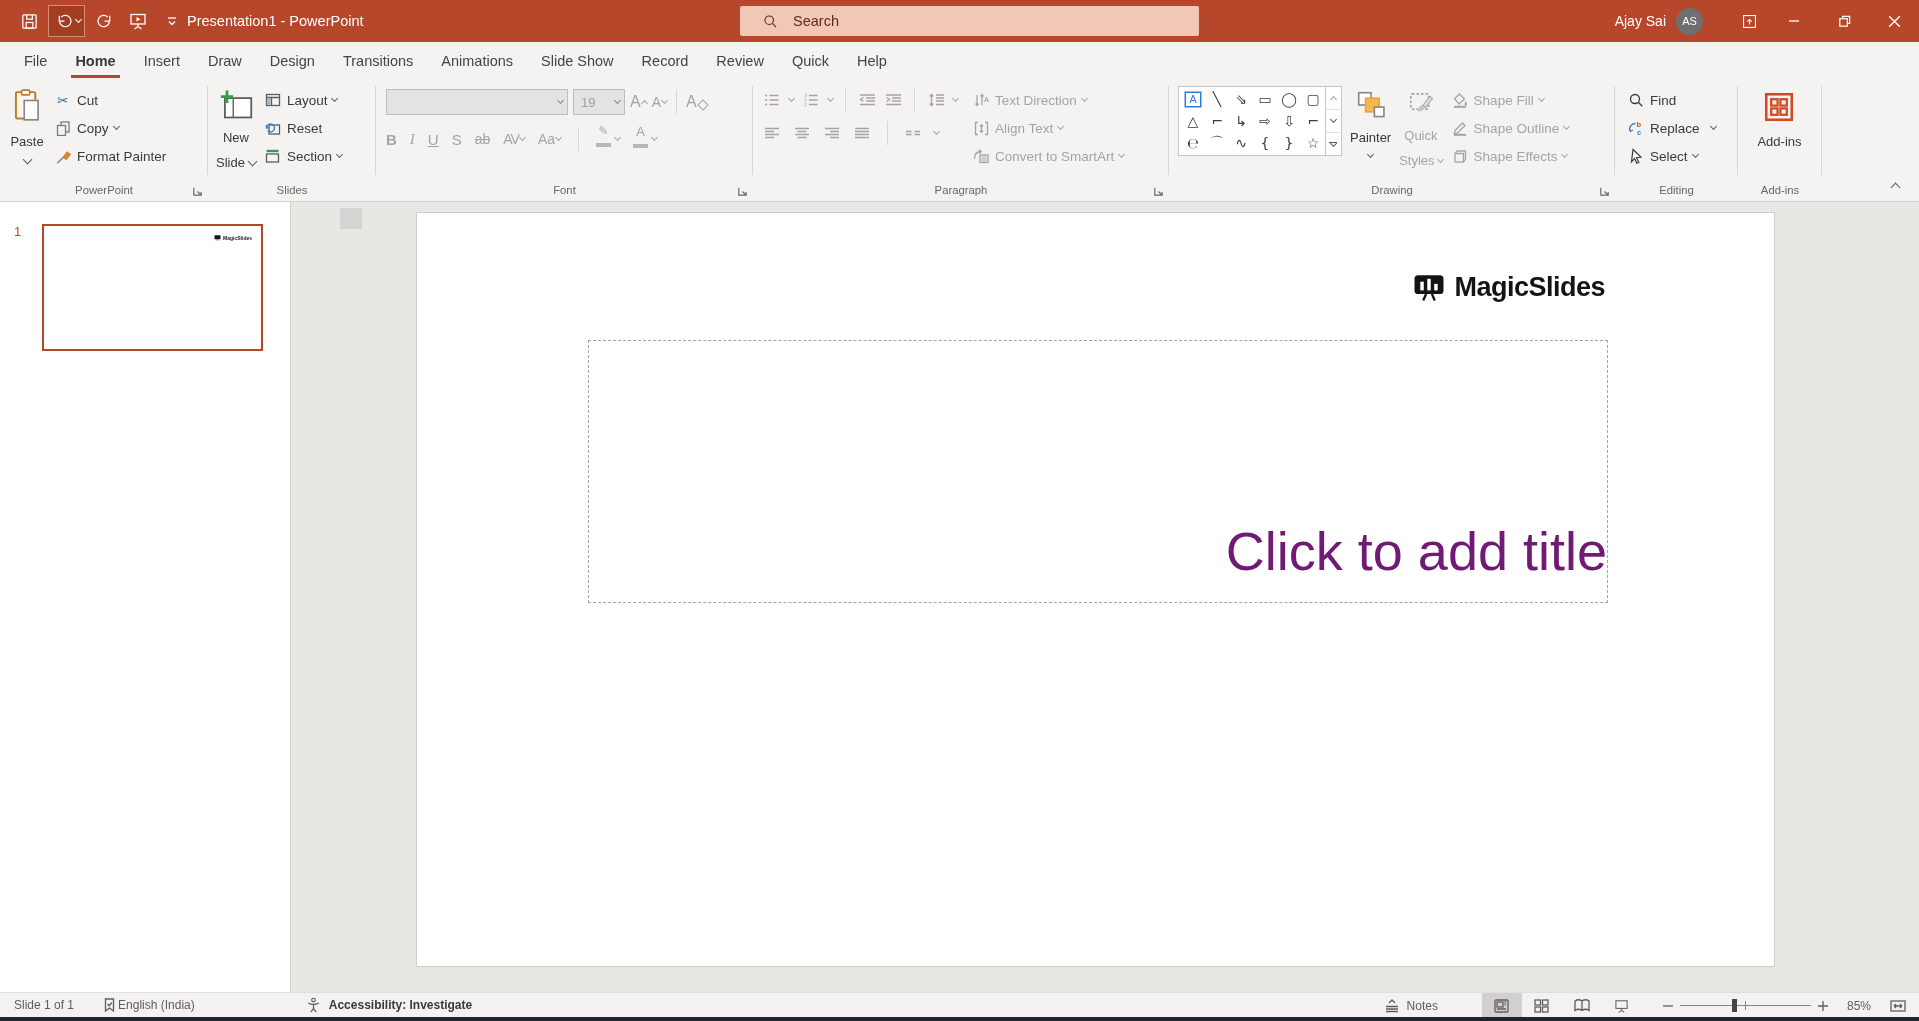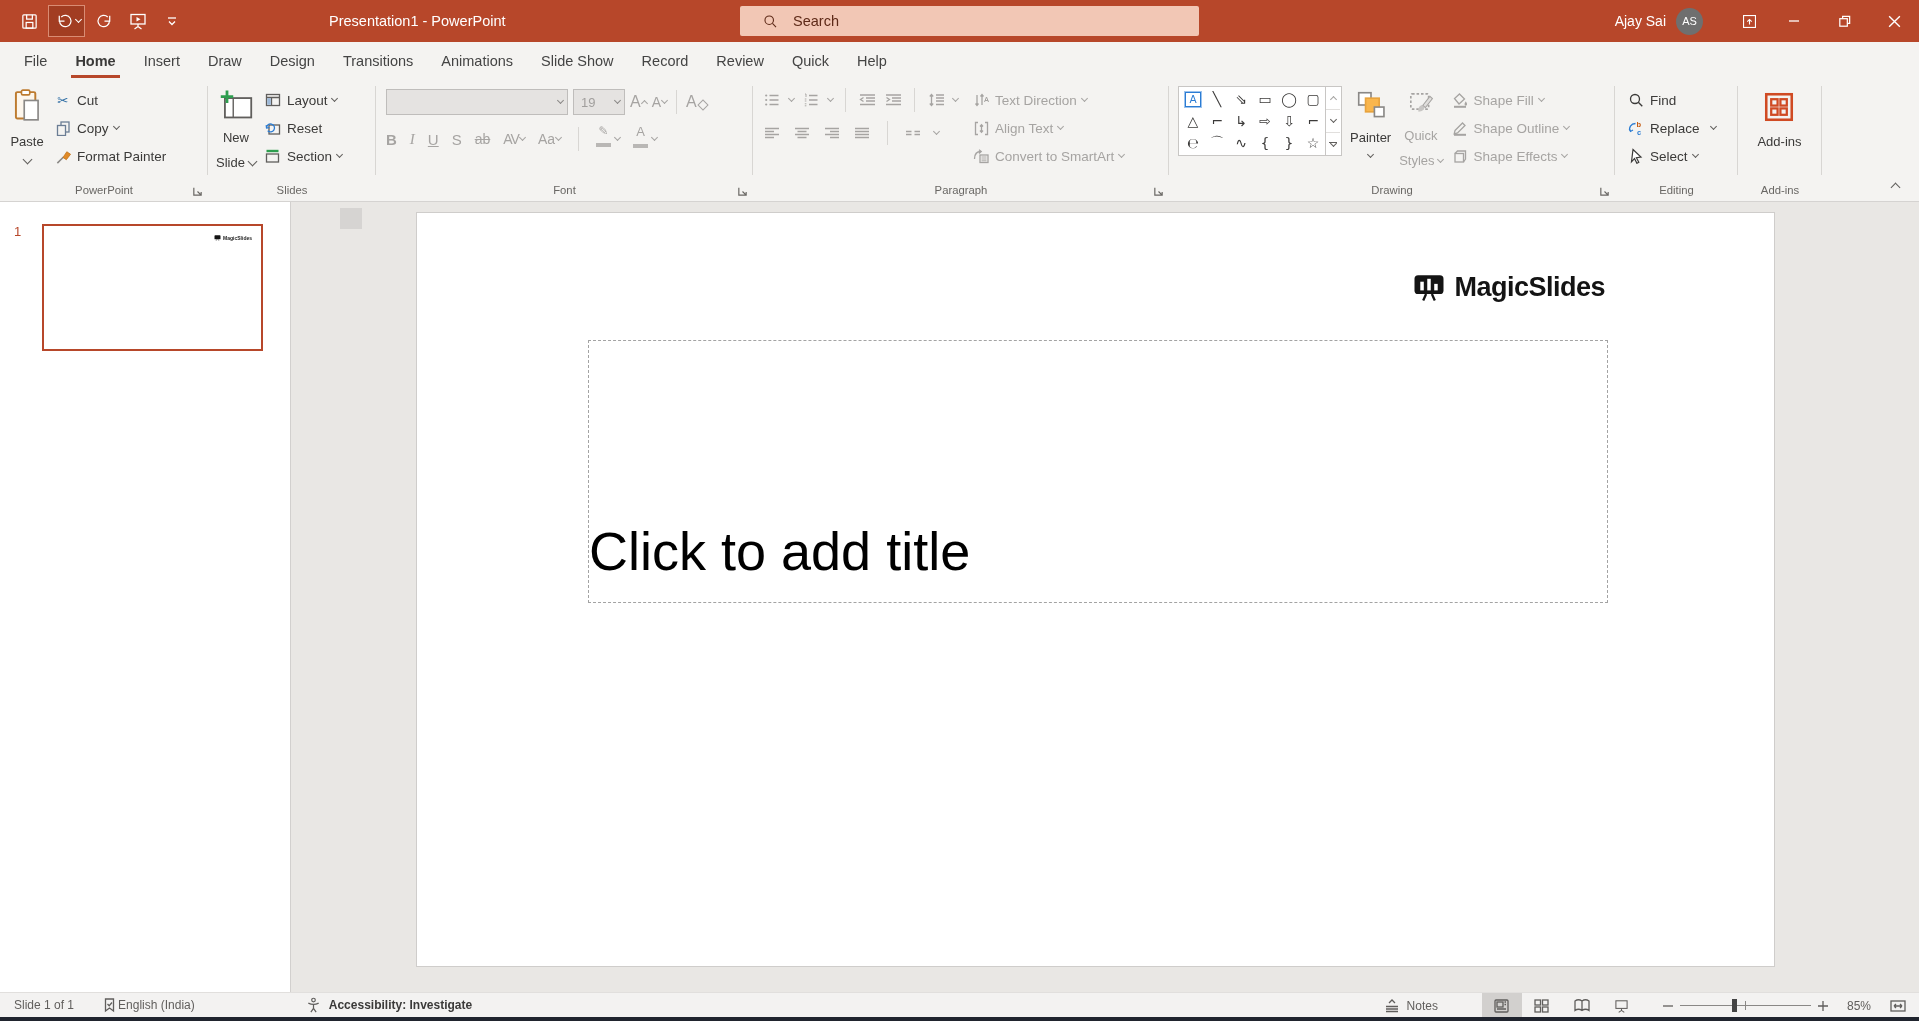--- a/index.html
+++ b/index.html
@@ -6,21 +6,21 @@
   html,body { width:1919px; height:1021px; overflow:hidden; }
   body { font-family:"Liberation Sans","DejaVu Sans",sans-serif; font-size:13px; color:#3b3a39; background:#e9e7e4; }
   .app { position:relative; width:1919px; height:1021px; }
 
   
   .titlebar { position:absolute; left:0; top:0; width:100%; height:42px; background:#b7472a; display:flex; align-items:center; color:#fff; }
   .qat { display:flex; align-items:center; gap:4px; margin-left:14px; }
   .qat-btn { width:30px; height:30px; display:flex; align-items:center; justify-content:center; }
   .qat-undo-wrap { display:flex; align-items:center; background:#a23d22; border:1px solid #d98c74; height:32px; padding:0 3px; }
   .qat svg { display:block; }
-  .tb-title { color:#fff; font-size:14.5px; margin-left:142px; white-space:nowrap; }
+  .tb-title { color:#fff; font-size:14.5px; white-space:nowrap; }
   .searchbox { position:absolute; left:740px; top:6px; width:459px; height:30px; background:#f2c7b5; border-radius:2px; display:flex; align-items:center; padding-left:22px; gap:14px; }
   .searchbox input { border:none; outline:none; background:transparent; font-size:14.5px; color:#5e2a18; width:330px; font-family:inherit; }
   .searchbox input::placeholder { color:#5e2a18; opacity:1; }
   .tb-right { position:absolute; right:0; top:0; height:42px; display:flex; align-items:center; }
   .tb-user { font-size:14px; margin-right:10px; }
   .tb-avatar { width:27px; height:27px; border-radius:50%; background:#6f6f6f; color:#fff; font-size:11px; display:flex; align-items:center; justify-content:center; margin-right:26px; }
   .win-btn { width:50px; height:42px; display:flex; align-items:center; justify-content:center; }
   .chev { width:7px; height:7px; border-right:1.4px solid currentColor; border-bottom:1.4px solid currentColor; transform:rotate(45deg); display:inline-block; flex:none; margin-top:-3px; }
   .chev.up { transform:rotate(225deg); margin-top:3px; }
   .chev.mini { width:5px; height:5px; }
@@ -68,21 +68,21 @@
   .thumbs { position:absolute; left:0; top:0; bottom:0; width:291px; background:#fff; border-right:1px solid #d2d0ce; }
   .thumb-num { position:absolute; left:14px; top:22px; color:#b7472a; font-size:13px; }
   .thumb { position:absolute; left:42px; top:22px; width:221px; height:127px; background:#fff; border:2px solid #b7472a; }
   .thumb-logo { position:absolute; right:9px; top:9px; display:flex; align-items:center; gap:2px; }
   .thumb-logo .txt { font-size:5px; font-weight:700; color:#1b1b1b; }
   .canvas { position:absolute; left:291px; right:0; top:0; bottom:0; background:#e9e7e4; }
   .scroll-artifact { position:absolute; left:49px; top:6px; width:22px; height:21px; background:#d6d4d2; }
   .slide { position:absolute; left:125px; top:10px; width:1359px; height:755px; background:#fff; border:1px solid #cfcdcb; }
   .slide-logo { position:absolute; top:59px; right:169px; display:flex; align-items:center; gap:9px; }
   .slide-logo .txt { font-size:27px; font-weight:700; color:#141414; letter-spacing:-0.5px; }
-  .ph { position:absolute; border:1px dashed #a3a3a3; display:flex; justify-content:flex-start; color:#000000; }
+  .ph { position:absolute; border:1px dashed #a3a3a3; display:flex; justify-content:flex-end; color:#701a75; }
   .ph-title { left:171px; top:127px; width:1020px; height:263px; align-items:flex-end; padding-bottom:20px; font-size:54px; font-weight:300; }
   .ph-sub { left:170px; top:404px; width:1020px; height:183px; align-items:flex-start; padding-top:8px; font-size:28px; font-weight:300; }
 
   
   .statusbar { position:absolute; left:0; top:992px; width:100%; height:25px; background:#f3f2f1; border-top:1px solid #e1dfdd; display:flex; align-items:center; font-size:12px; color:#605e5c; }
   .sb-left { display:flex; align-items:center; }
   .sb-right { position:absolute; right:0; top:0; height:25px; display:flex; align-items:center; }
   .sb-item { display:flex; align-items:center; gap:6px; }
   .viewbtn { width:40px; height:25px; display:flex; align-items:center; justify-content:center; color:#605e5c; }
   .viewbtn.active { background:#d2d0ce; }

